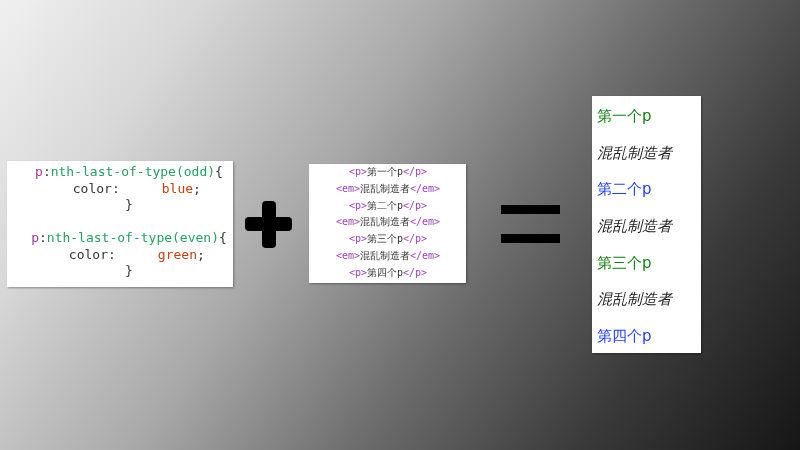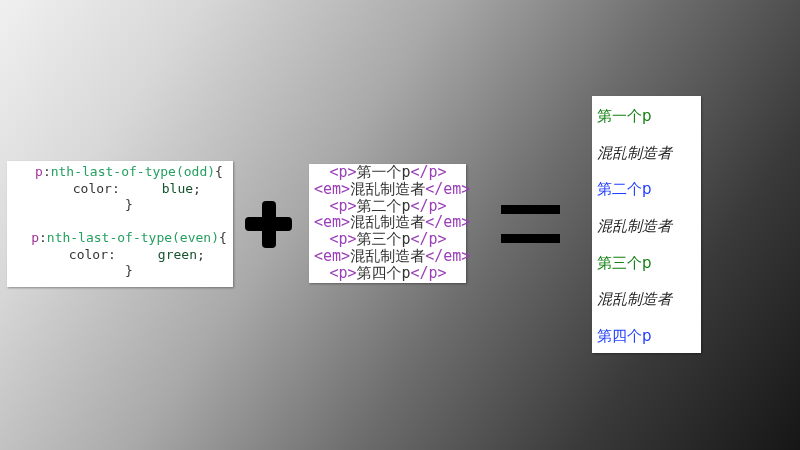--- a/index.html
+++ b/index.html
@@ -13,24 +13,24 @@
       box-shadow: 1px 1px 2px rgba(0,0,0,0.35);
       text-align: center;
     }
     .code {
       font-family: "DejaVu Sans Mono", "Liberation Mono", monospace;
       font-size: 13px; line-height: 16.5px; color: #333333; white-space: pre;
     }
     #css-box { left: 7px; top: 161px; width: 226px; height: 126px; }
     #css-box .code { padding: 3px 0 0 18px; }
     #html-box { left: 309px; top: 164px; width: 157px; height: 119px; }
-    #html-box .code { padding: 0 4px 0 5px; font-size: 15px; line-height: 16.8px; }
+    #html-box .code { padding: 0 4px 0 5px; font-size: 10px; line-height: 16.8px; }
     .tok-tag { color: #a2309a; }
     .tok-pseudo { color: #25a060; }
-    .tok-val { color: #14532d; margin-left: 42px; }
+    .tok-val { color: #c2410c; margin-left: 42px; }
     .tok-punct { color: #333333; }
     .tok-htag { color: #9a3fb8; }
     .tok-text { color: #333333; }
     .blank { height: 16.5px; }
 
     #plus {
       position: absolute; left: 245px; top: 201px; width: 47px; height: 47px;
     }
     #plus .bar-h { position: absolute; left: 0; top: 16px; width: 47px; height: 14px; background: #000; border-radius: 4px; }
     #plus .bar-v { position: absolute; left: 17px; top: 0; width: 14px; height: 47px; background: #000; border-radius: 4px; }

